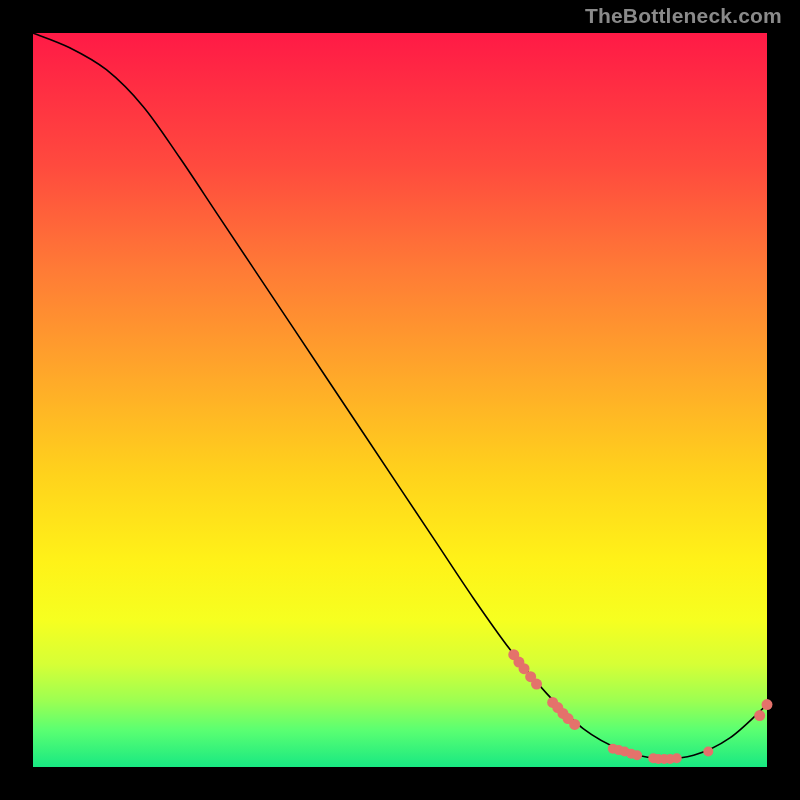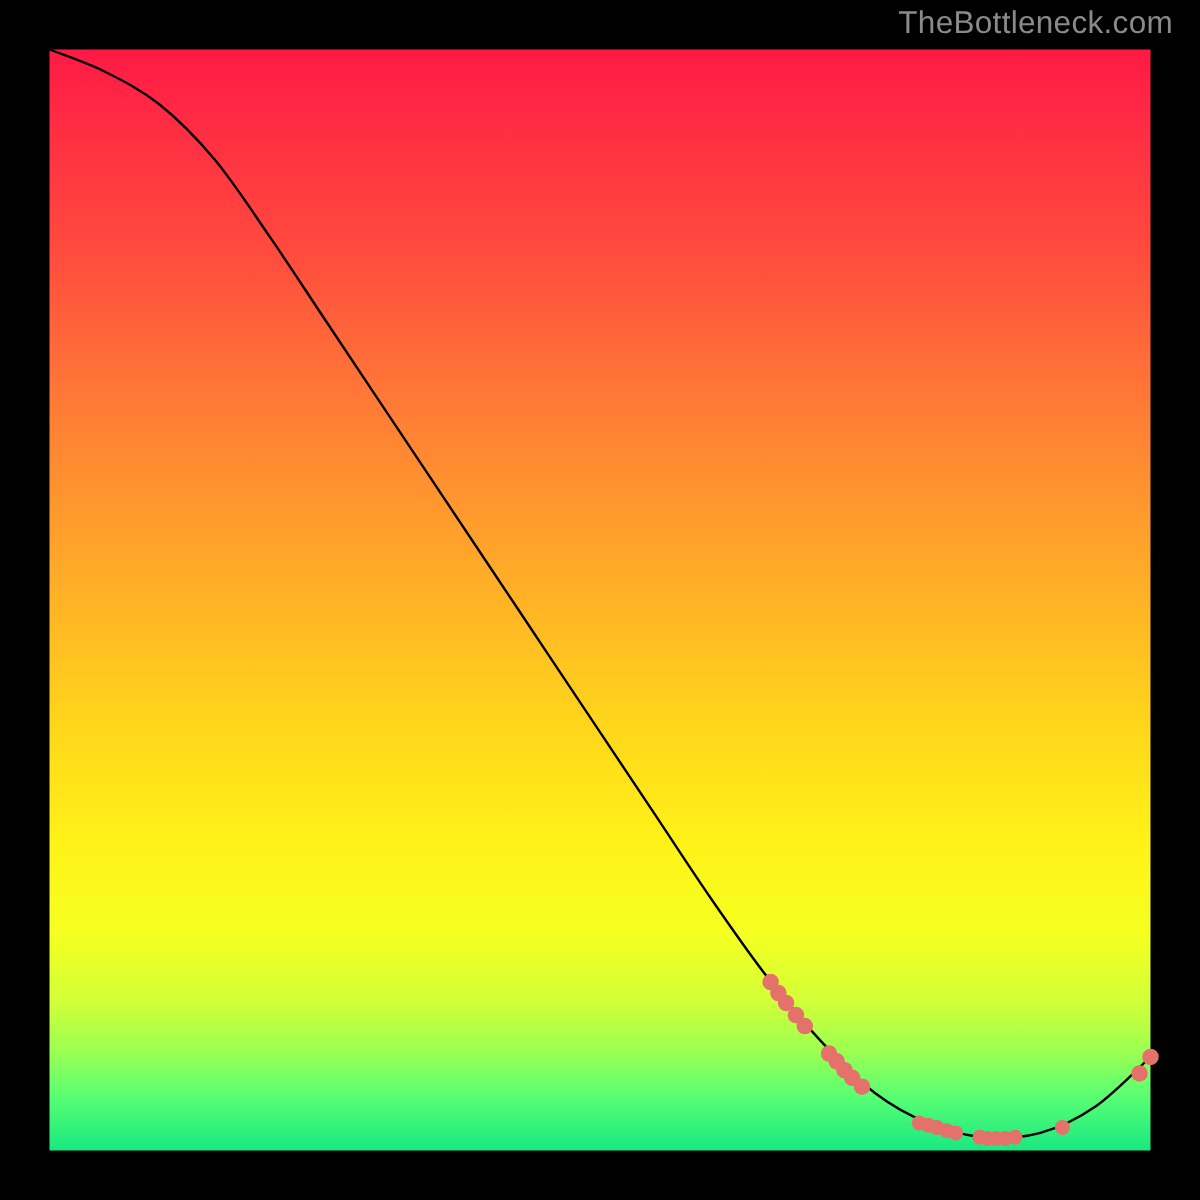--- a/index.html
+++ b/index.html
@@ -17,21 +17,21 @@
     height: 800px;
     background: #000;
   }
   .attribution {
     position: absolute;
     top: 4px;
     right: 18px;
     color: #8a8a8a;
     font-size: 21px;
     letter-spacing: 0.2px;
-    font-weight: 400;
+    font-weight: 700;
   }
   .plot-area {
     position: absolute;
     left: 33px;
     top: 33px;
     width: 734px;
     height: 734px;
     background: linear-gradient(
       to bottom,
       #ff1a46 0%,

